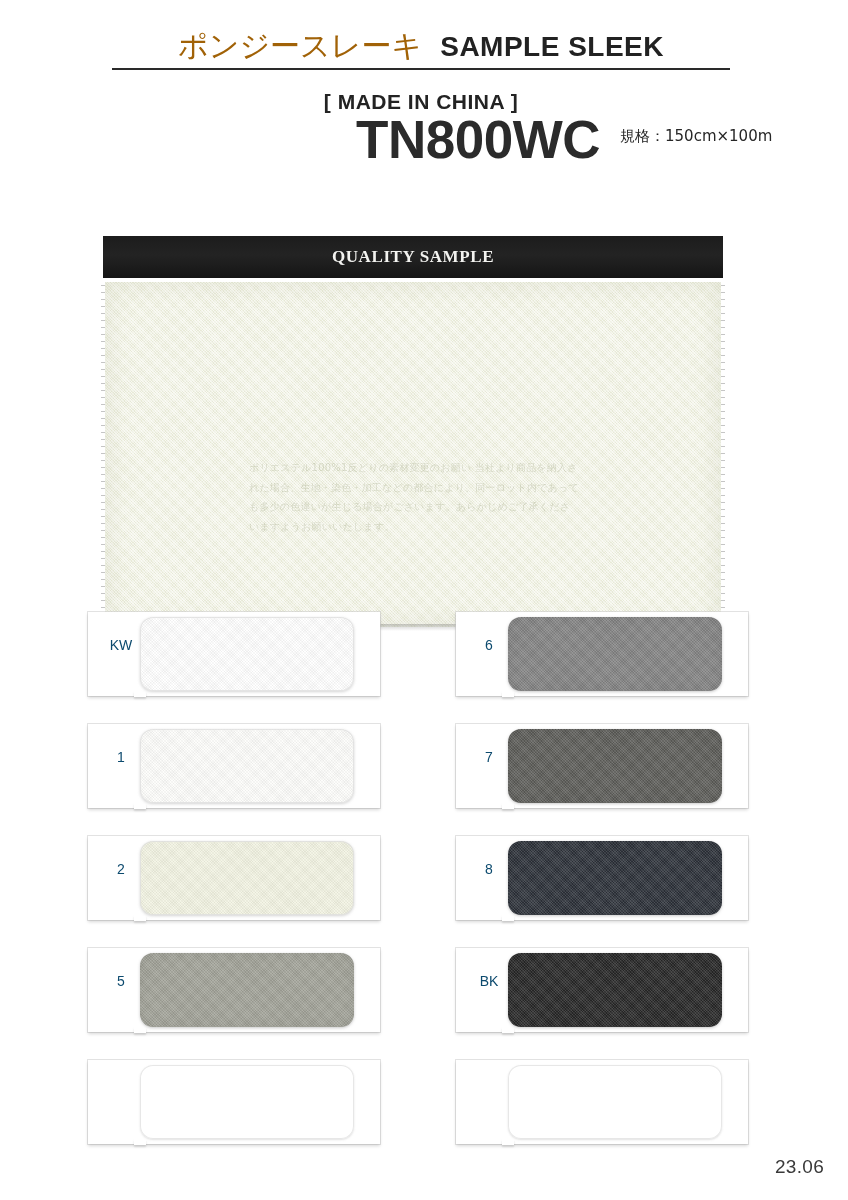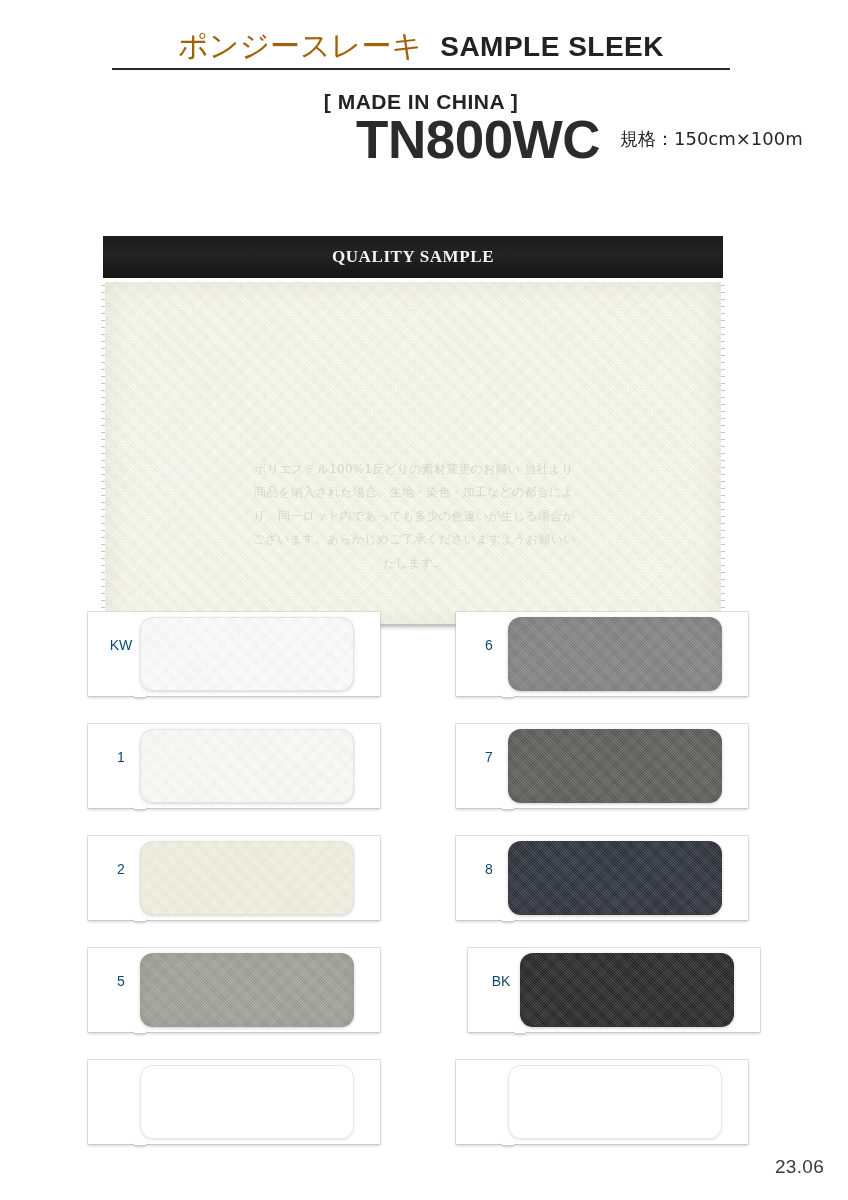--- a/index.html
+++ b/index.html
@@ -79,21 +79,21 @@
     letter-spacing: -0.5px;
     color: #2b2b2b;
     line-height: 1.05;
   }
   #specs {
     position: absolute;
     left: 620px;
     top: 122px;
     width: 220px;
     font-family: "DejaVu Sans", sans-serif;
-    font-size: 18px;
+    font-size: 15px;
     color: #262626;
     line-height: 1.9;
   }
   .spec-line { white-space: nowrap; }
 
   
   #main-swatch-wrap {
     position: absolute;
     left: 103px;
     top: 196px;
@@ -156,24 +156,24 @@
     width: 620px;
     height: 7px;
     background: linear-gradient(180deg, rgba(140,140,140,0.45), rgba(255,255,255,0));
   }
   #watermark {
     position: absolute;
     left: 146px;
     top: 222px;
     width: 330px;
     font-family: "DejaVu Sans", sans-serif;
-    font-size: 12px;
+    font-size: 10px;
     line-height: 1.95;
     color: rgba(150,156,120,0.30);
-    text-align: center;
+    text-align: left;
     letter-spacing: 0.2px;
     pointer-events: none;
   }
 
   
   #swatch-grid {
     position: absolute;
     left: 88px;
     top: 612px;
     width: 672px;
@@ -313,21 +313,21 @@
       <div class="card-notch-bl"></div>
       <div class="card-label">8</div>
       <div class="card-strip" style="background-color: rgb(43, 48, 56);"></div>
     </div>
     <div class="swatch-card" style="left: 0px; top: 336px;">
       <div class="card-base"></div>
       <div class="card-notch-bl"></div>
       <div class="card-label">5</div>
       <div class="card-strip" style="background-color: rgb(160, 161, 151);"></div>
     </div>
-    <div class="swatch-card" style="left: 380px; top: 336px;">
+    <div class="swatch-card" style="left: 368px; top: 336px;">
       <div class="card-base"></div>
       <div class="card-notch-bl"></div>
       <div class="card-label">BK</div>
       <div class="card-strip" style="background-color: rgb(38, 38, 38);"></div>
     </div>
     <div class="swatch-card" style="left: 0px; top: 448px;">
       <div class="card-base"></div>
       <div class="card-notch-bl"></div>
       <div class="card-label"></div>
       <div class="card-strip is-light is-empty" style="background-color: rgb(255, 255, 255);"></div>

